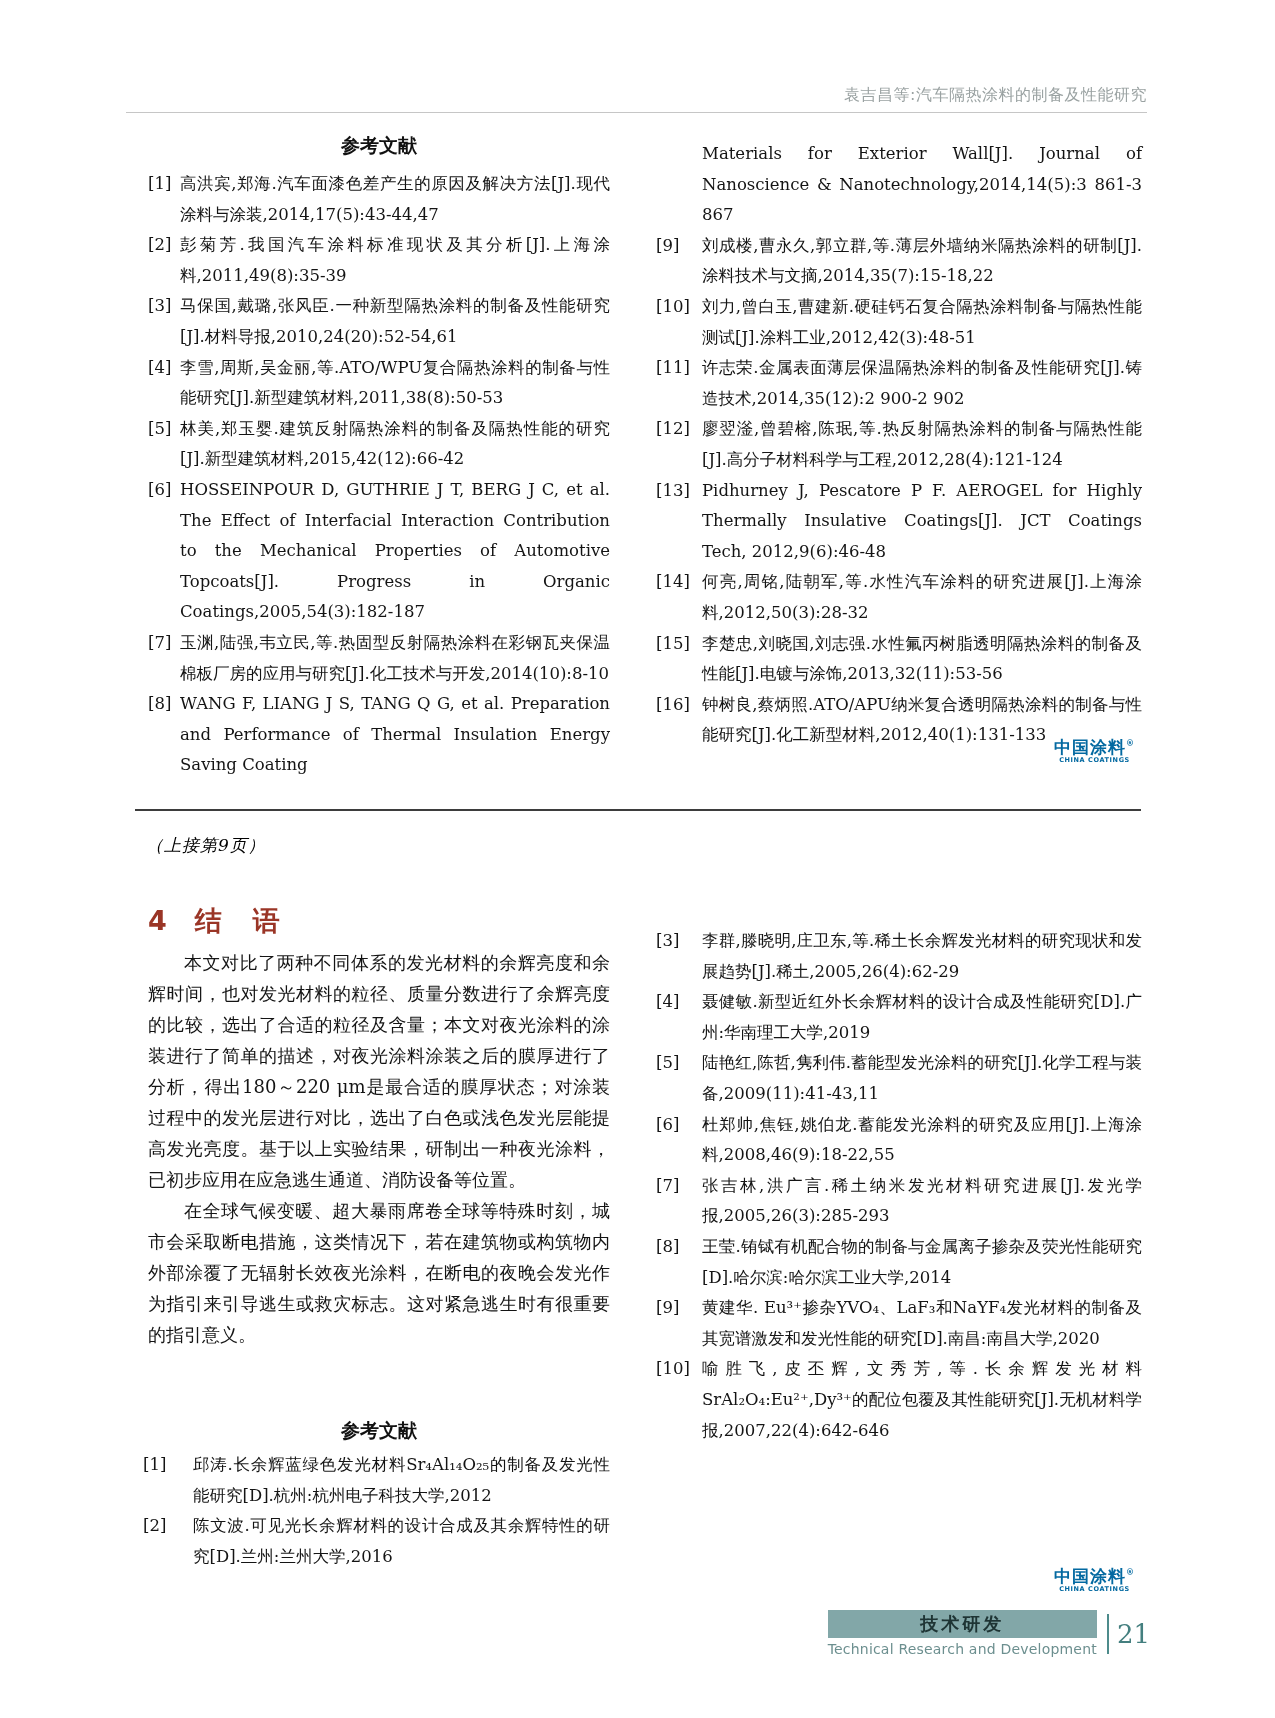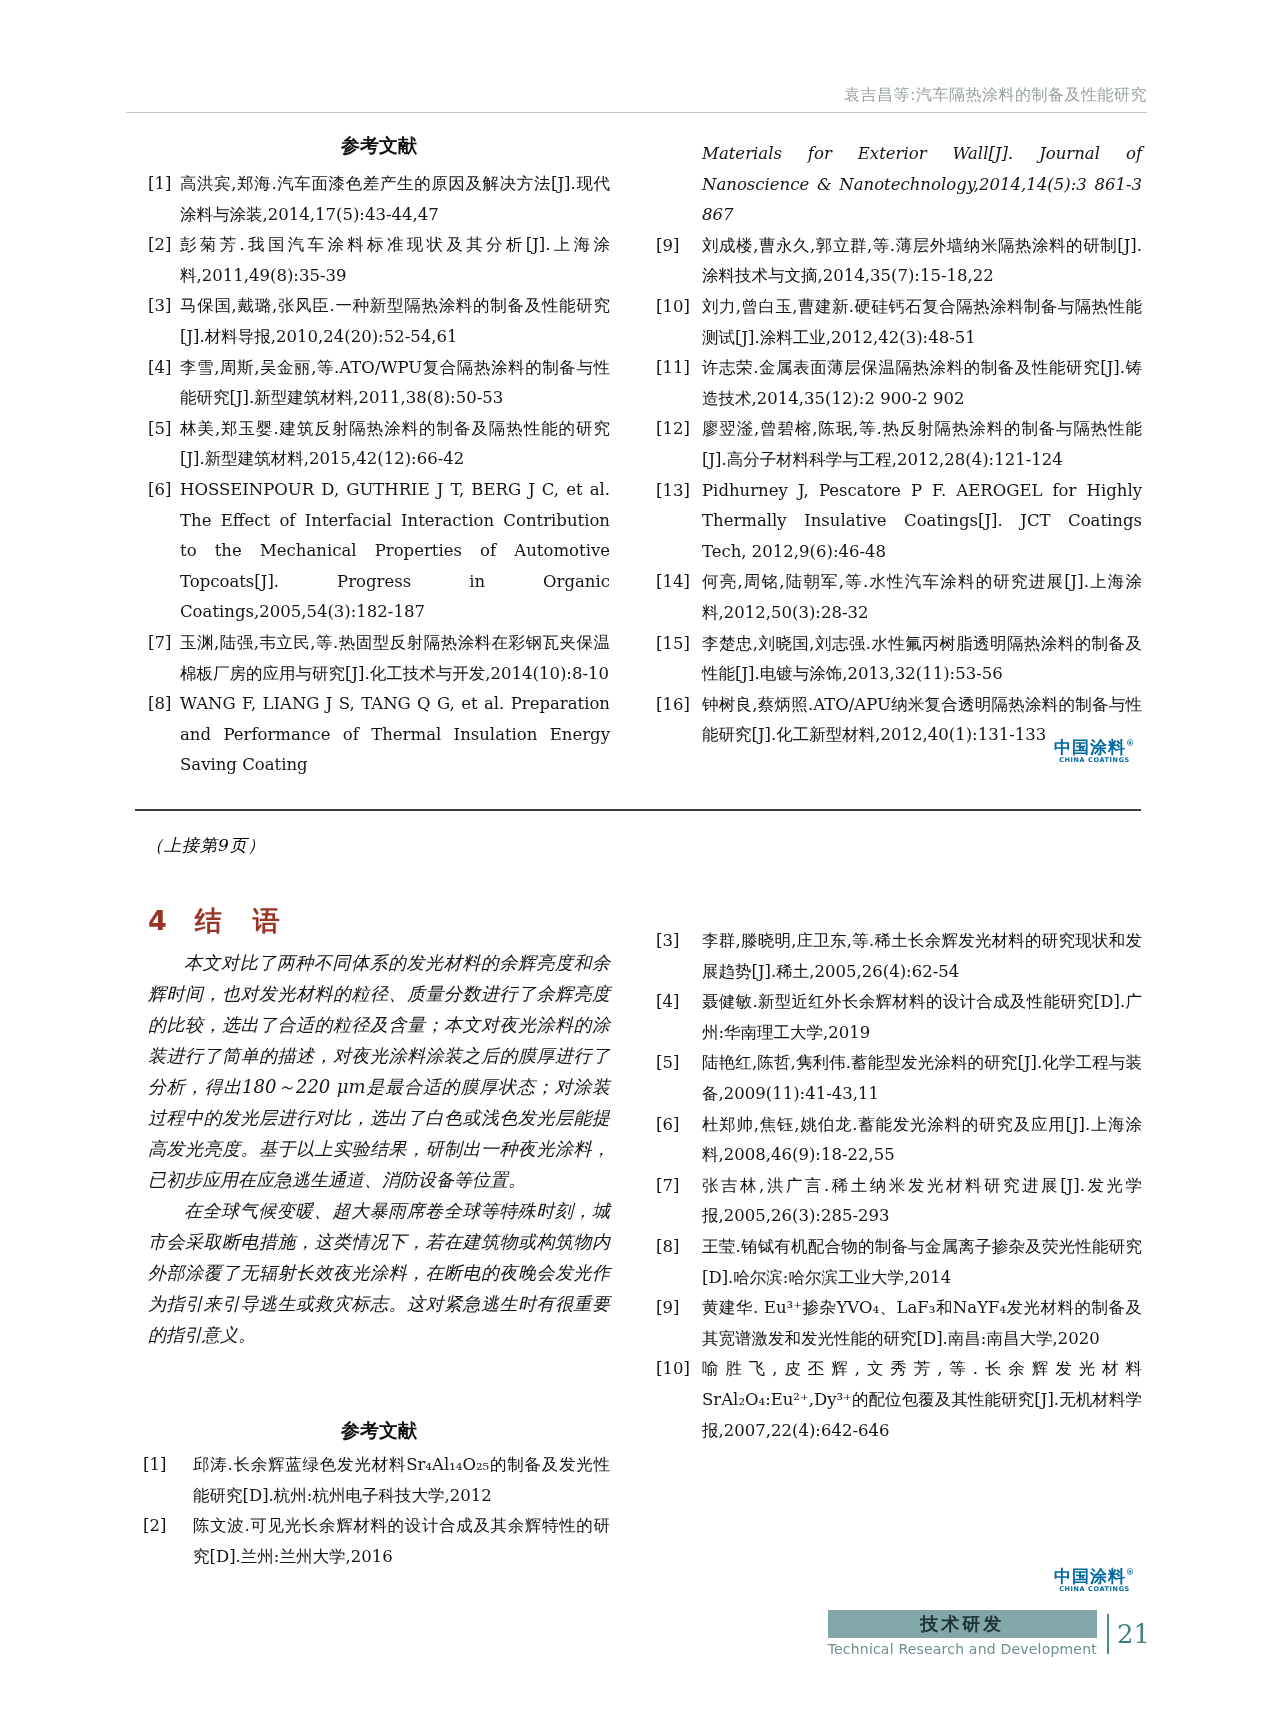--- a/index.html
+++ b/index.html
@@ -32,41 +32,41 @@
     text-align:center;font-family:"DejaVu Sans","Liberation Sans",sans-serif;
     font-weight:bold;font-size:19px;color:#111;line-height:24px;
   }
   .ref{
     position:relative;padding-left:32px;font-size:16.5px;line-height:30.6px;
     text-align:justify;color:#141414;
   }
   .ref .num{position:absolute;left:0;top:0;}
   .col-right-top .ref,.col-right-bottom .ref{padding-left:46px;}
   .refs-bottom-left .ref{padding-left:50px;}
-  .ref.carry{padding-left:46px;font-style:italic;}
+  .ref.carry{padding-left:46px;}
 
   
   .divider{position:absolute;top:809px;left:135px;width:1006px;height:2px;background:#3d3d3d;}
 
   .continuation-note{
     position:absolute;left:146px;top:834px;
     font-size:17px;font-style:italic;color:#000000;letter-spacing:1px;
   }
 
   
   .concl-heading{
     position:absolute;left:148px;top:903px;
     font-family:"DejaVu Sans","Liberation Sans",sans-serif;
     font-weight:bold;font-size:27px;color:#9a3526;letter-spacing:2px;text-align:right;
   }
   .concl-heading .sec-num{margin-right:26px;}
   .concl-body{position:absolute;left:148px;top:947px;width:462px;}
   .concl-body p{
     margin:0;font-size:18px;line-height:31px;text-align:justify;
-    text-indent:2em;color:#141414;font-style:italic;
+    text-indent:2em;color:#141414;
   }
 
   
   .logo{position:absolute;text-align:center;color:#0369a1;}
   .logo-1{top:735px;right:140px;}
   .logo-2{top:1564px;right:140px;}
   .logo-cn{
     font-family:"DejaVu Sans","Liberation Sans",sans-serif;
     font-weight:bold;font-size:17px;letter-spacing:1px;line-height:18px;
   }
@@ -144,21 +144,21 @@
 </div>
 
 <div class="ref-heading-b">参考文献</div>
 
 <div class="refs-bottom-left">
   <div class="ref"><span class="num">[1]</span><span>邱涛.长余辉蓝绿色发光材料Sr₄Al₁₄O₂₅的制备及发光性能研究[D].杭州:杭州电子科技大学,2012</span></div>
   <div class="ref"><span class="num">[2]</span><span>陈文波.可见光长余辉材料的设计合成及其余辉特性的研究[D].兰州:兰州大学,2016</span></div>
 </div>
 
 <div class="col-right-bottom">
-  <div class="ref"><span class="num">[3]</span><span>李群,滕晓明,庄卫东,等.稀土长余辉发光材料的研究现状和发展趋势[J].稀土,2005,26(4):62-54</span></div>
+  <div class="ref"><span class="num">[3]</span><span>李群,滕晓明,庄卫东,等.稀土长余辉发光材料的研究现状和发展趋势[J].稀土,2005,26(4):62-29</span></div>
   <div class="ref"><span class="num">[4]</span><span>聂健敏.新型近红外长余辉材料的设计合成及性能研究[D].广州:华南理工大学,2019</span></div>
   <div class="ref"><span class="num">[5]</span><span>陆艳红,陈哲,隽利伟.蓄能型发光涂料的研究[J].化学工程与装备,2009(11):41-43,11</span></div>
   <div class="ref"><span class="num">[6]</span><span>杜郑帅,焦钰,姚伯龙.蓄能发光涂料的研究及应用[J].上海涂料,2008,46(9):18-22,55</span></div>
   <div class="ref"><span class="num">[7]</span><span>张吉林,洪广言.稀土纳米发光材料研究进展[J].发光学报,2005,26(3):285-293</span></div>
   <div class="ref"><span class="num">[8]</span><span>王莹.铕铽有机配合物的制备与金属离子掺杂及荧光性能研究[D].哈尔滨:哈尔滨工业大学,2014</span></div>
   <div class="ref"><span class="num">[9]</span><span>黄建华. Eu³⁺掺杂YVO₄、LaF₃和NaYF₄发光材料的制备及其宽谱激发和发光性能的研究[D].南昌:南昌大学,2020</span></div>
   <div class="ref"><span class="num">[10]</span><span>喻胜飞,皮丕辉,文秀芳,等.长余辉发光材料SrAl₂O₄:Eu²⁺,Dy³⁺的配位包覆及其性能研究[J].无机材料学报,2007,22(4):642-646</span></div>
 </div>
 
 <div class="logo logo-2">

